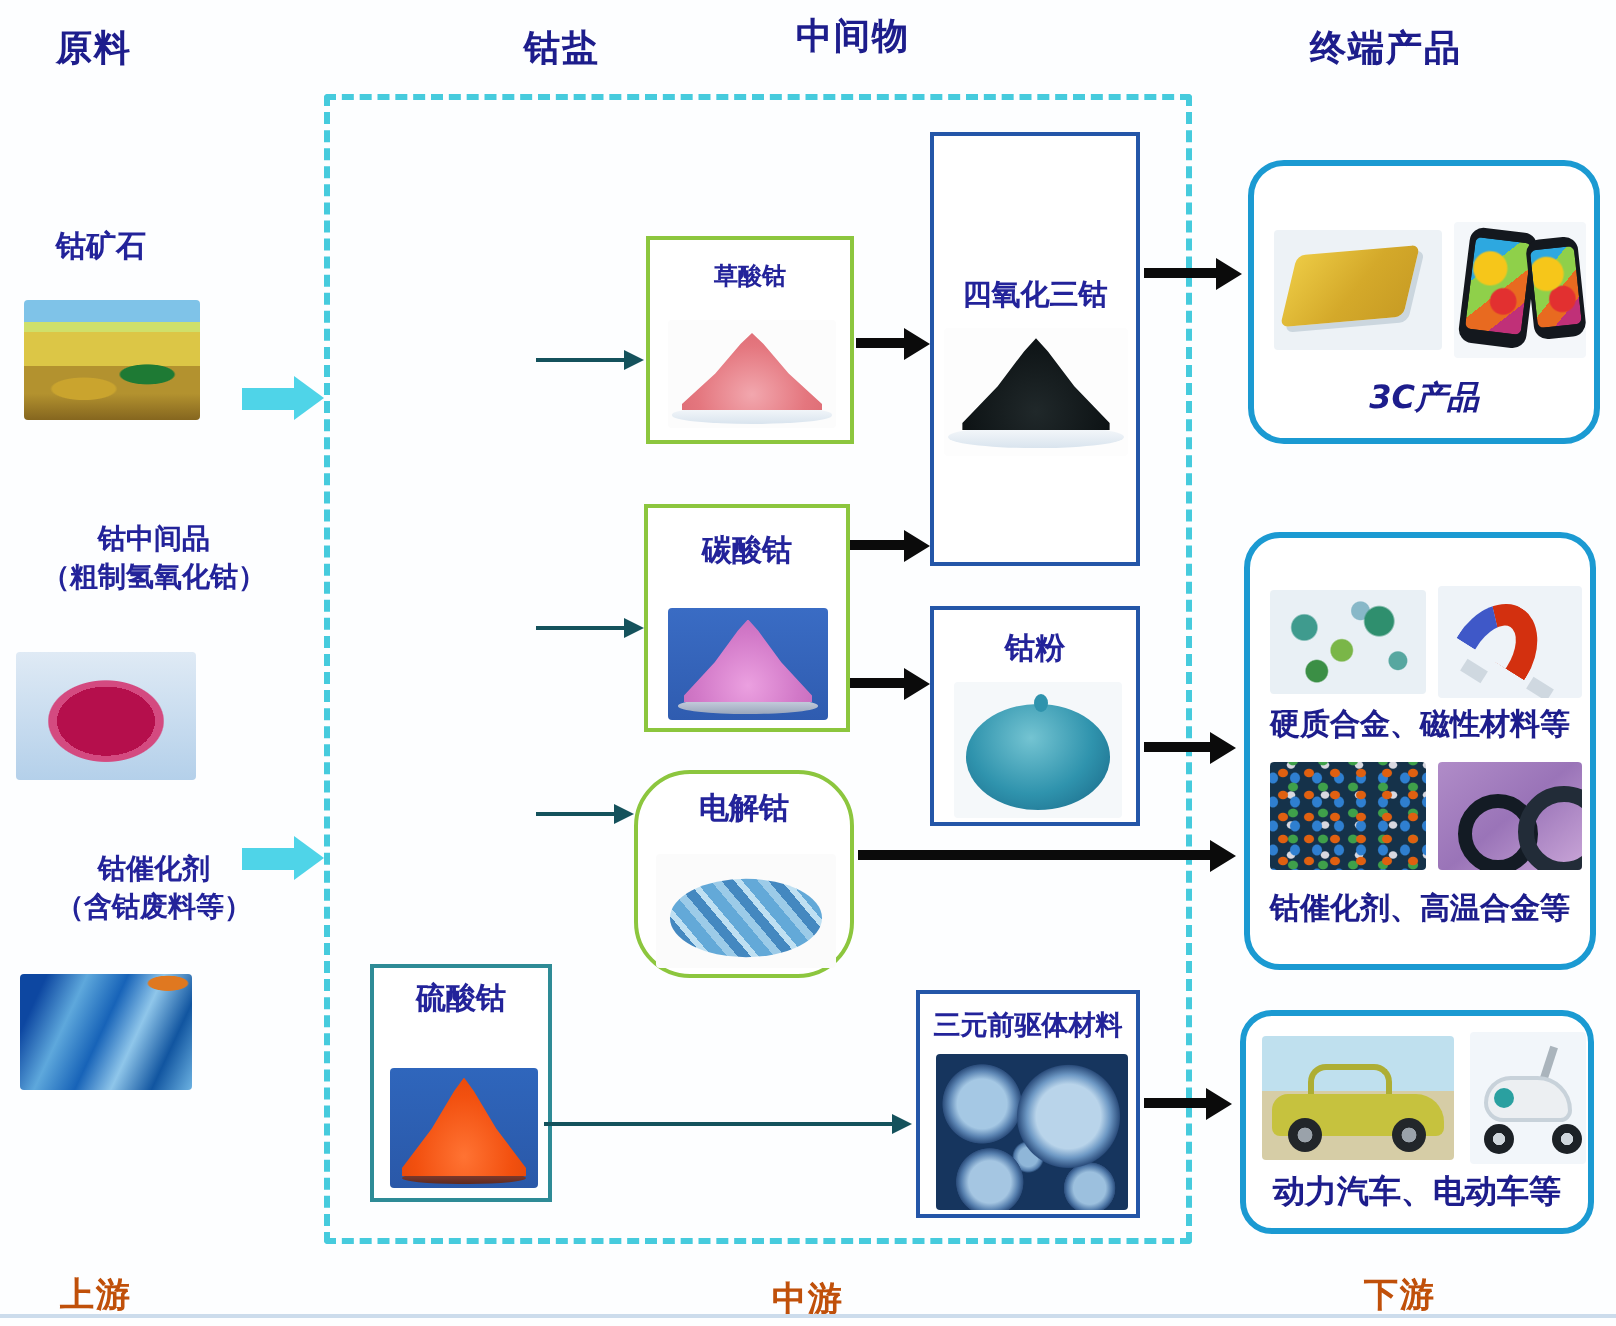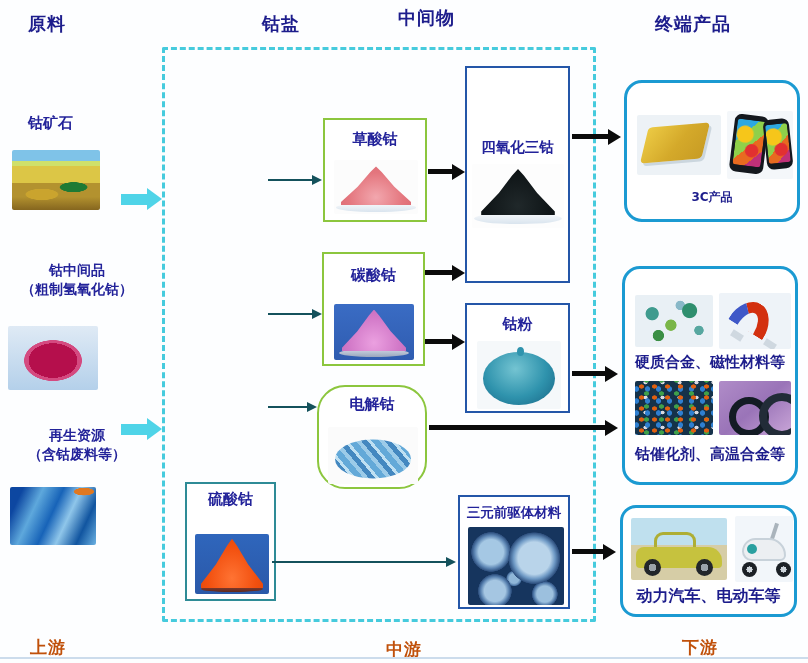--- a/index.html
+++ b/index.html
@@ -185,39 +185,39 @@
   <div class="left-label" style="left:28px; top:114px;">钴矿石</div>
   <div class="ph" id="ph-mine" style="left:12px; top:150px; width:88px; height:60px;"></div>
 
   <div class="left-label2" style="top:261px;">
     <span>钴中间品</span><br>
     <span>（粗制氢氧化钴）</span>
   </div>
   <div class="ph" id="ph-hydroxide" style="left:8px; top:326px; width:90px; height:64px;"></div>
 
   <div class="left-label2" style="top:426px;">
-    <span>再生资源</span><br>
+    <span>钴催化剂</span><br>
     <span>（含钴废料等）</span>
   </div>
   <div class="ph" id="ph-recycle" style="left:10px; top:487px; width:86px; height:58px;"></div>
 
   <div class="arr-cyan" style="left:121px; top:194px;"></div>
   <div class="arr-cyan" style="left:121px; top:424px;"></div>
 
 
   <div class="pbox teal-border" style="left:185px; top:482px; width:91px; height:119px;">
     <div class="box-label" style="top:6px; font-size:15px;">硫酸钴</div>
     <div class="ph" id="ph-sulfate" style="left:8px; top:50px; width:74px; height:60px;">
       <span class="plate"></span>
       <span class="pile"></span>
     </div>
   </div>
 
   <div class="pbox green-border" style="left:323px; top:118px; width:104px; height:104px;">
-    <div class="box-label" style="top:10px; font-size:15px;">草酸钴</div>
+    <div class="box-label" style="top:10px; font-size:12px;">草酸钴</div>
     <div class="ph" id="ph-oxalate" style="left:9px; top:40px; width:84px; height:54px;">
       <span class="plate"></span>
       <span class="pile"></span>
     </div>
   </div>
 
   <div class="pbox green-border" style="left:322px; top:252px; width:103px; height:114px;">
     <div class="box-label" style="top:12px; font-size:15px;">碳酸钴</div>
     <div class="ph" id="ph-carbonate" style="left:10px; top:50px; width:80px; height:56px;">
       <span class="plate"></span>
@@ -253,21 +253,21 @@
   </div>
 
   <div class="round-box" style="left:624px; top:80px; width:176px; height:142px;">
     <div class="ph" id="ph-laptop" style="left:10px; top:32px; width:84px; height:60px;">
       <span class="lid"></span>
     </div>
     <div class="ph" id="ph-phones" style="left:100px; top:28px; width:66px; height:68px;">
       <span class="phone p1"></span>
       <span class="phone p2"></span>
     </div>
-    <div class="box-label" style="top:106px; font-size:12px;">3C产品</div>
+    <div class="box-label" style="top:106px; font-size:16px;font-style:italic;">3C产品</div>
   </div>
 
   <div class="round-box" style="left:622px; top:266px; width:176px; height:219px;">
     <div class="ph" id="ph-alloy" style="left:10px; top:26px; width:78px; height:52px;"></div>
     <div class="ph" id="ph-magnet" style="left:94px; top:24px; width:72px; height:56px;">
       <span class="horseshoe"></span>
       <span class="tip tip1"></span>
       <span class="tip tip2"></span>
     </div>
     <div class="box-label" style="top:84px; font-size:15px;">硬质合金、磁性材料等</div>

